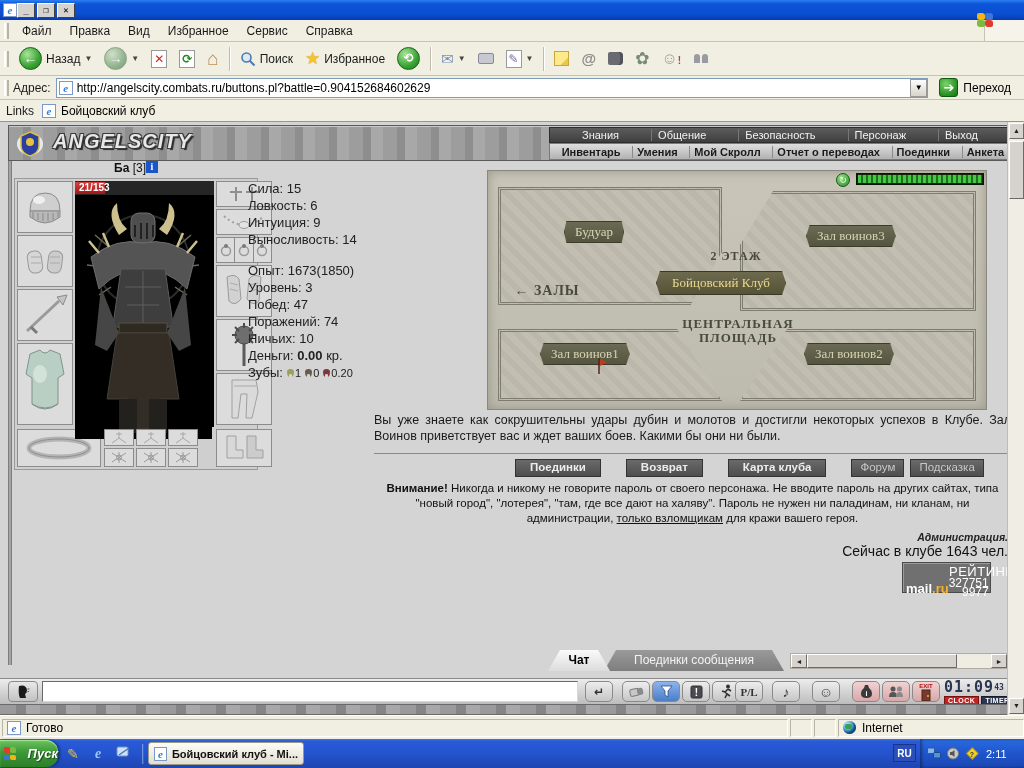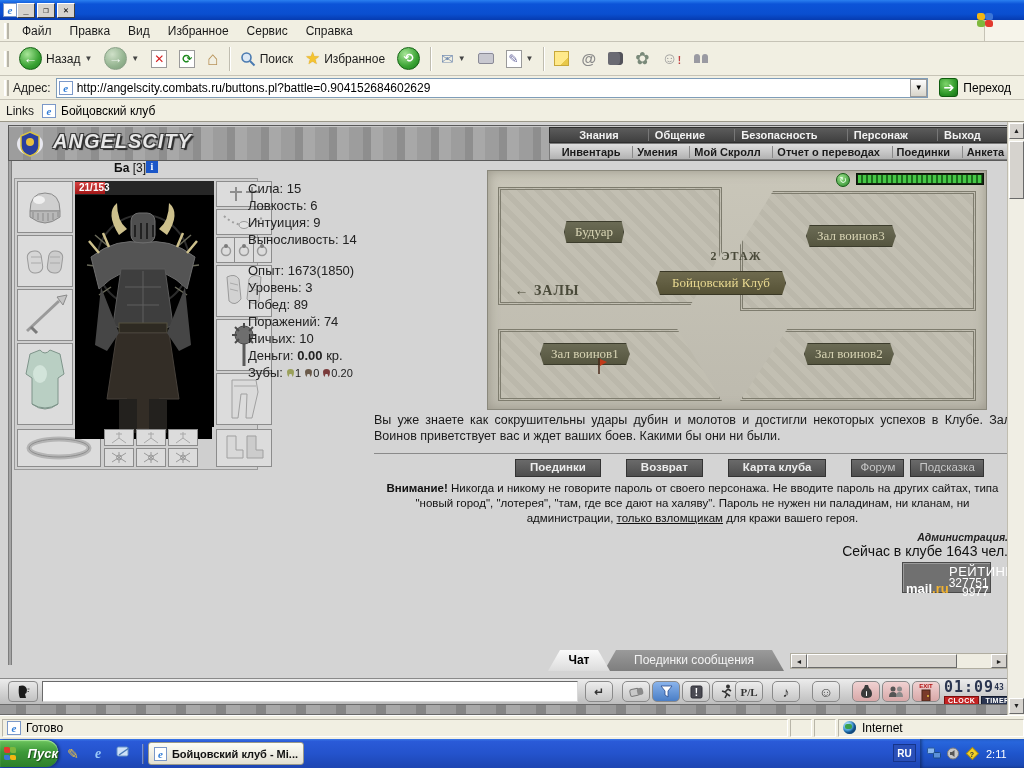--- a/index.html
+++ b/index.html
@@ -80,21 +80,21 @@
 
   
   .stoneband { position:absolute; left:8px; top:3px; width:1000px; height:36px;
     background:repeating-linear-gradient(90deg,#9d9d9d 0 14px,#8e8e8e 14px 22px,#a8a8a8 22px 34px),linear-gradient(#b0b0b0,#8a8a8a);
     border:1px solid #5a5a5a; box-shadow:inset 0 1px 0 #c8c8c8; }
   .emblem { position:absolute; left:6px; top:2px; width:30px; height:30px; }
   .logo-txt { position:absolute; left:44px; top:4px; font-size:20px; font-weight:bold; font-style:italic;
     letter-spacing:1px; color:#e8e8e8; text-shadow:-1px -1px 0 #3a3a3a,1px -1px 0 #3a3a3a,-1px 1px 0 #3a3a3a,2px 2px 1px #2a2a2a; }
   .navtop { position:absolute; left:540px; top:1px; width:462px; height:16px; background:linear-gradient(#5c5c5c,#3f3f3f);
     border:1px solid #2e2e2e; display:flex; align-items:center; justify-content:space-evenly; }
-  .navtop span { color:#f2f2f2; font-weight:bold; font-size:11px; padding:0 6px; }
+  .navtop span { color:#f2f2f2; font-weight:normal; font-size:11px; padding:0 6px; }
   .navtop span + span { border-left:1px solid #777; }
   .navsub { position:absolute; left:540px; top:17px; width:468px; height:17px;
     background:linear-gradient(#dedede,#b2b2b2); border:1px solid #7a7a7a;
     display:flex; align-items:center; justify-content:space-evenly; }
   .navsub span { color:#1a1a1a; font-weight:bold; font-size:11px; padding:0 4px; }
   .navsub span + span { border-left:1px solid #8a8a8a; }
 
   
   .charname { position:absolute; left:14px; top:39px; width:244px; text-align:center; font-size:12px; color:#111; }
   .charname b { font-weight:bold; }
@@ -573,21 +573,21 @@
     </div>
 
     <div class="stats">
       <div>Сила: 15</div>
       <div>Ловкость: 6</div>
       <div>Интуиция: 9</div>
       <div>Выносливость: 14</div>
       <div class="gap"></div>
       <div>Опыт: 1673(1850)</div>
       <div>Уровень: 3</div>
-      <div>Побед: 89</div>
+      <div>Побед: 47</div>
       <div>Поражений: 74</div>
       <div>Ничьих: 10</div>
       <div>
         <span>Деньги:</span>
         <b>0.00</b>
         <span>кр.</span>
       </div>
       <div style="font-size:11px;">
         <span style="font-size:13px;">Зубы:</span>
         <svg class="tooth" width="9" height="10" viewBox="0 0 9 10">
@@ -614,20 +614,24 @@
       <div class="banner" style="left:76px;top:50px;">Будуар</div>
       <div class="banner" style="left:318px;top:54px;">Зал воинов3</div>
       <div class="banner" style="left:52px;top:172px;">Зал воинов1</div>
       <div class="banner" style="left:316px;top:172px;">Зал воинов2</div>
       <div class="maplabel" style="left:208px;top:78px;width:80px;font-size:12px;">2 ЭТАЖ</div>
       <div class="centerban">Бойцовский Клуб</div>
       <div class="maplabel" style="left:14px;top:112px;width:90px;font-size:14px;">
         <span>←</span>
         <span>ЗАЛЫ</span>
       </div>
+      <div class="maplabel" style="left:190px;top:146px;width:120px;font-size:13px;line-height:14px;">
+        <div>ЦЕНТРАЛЬНАЯ</div>
+          <div>ПЛОЩАДЬ</div>
+      </div>
       <svg class="abs" style="left:108px;top:186px;" width="12" height="18" viewBox="0 0 12 18">
         <line x1="3" y1="1" x2="3" y2="17" stroke="#4a2a1a" stroke-width="1.5"></line>
         <path d="M4 2 L11 5 L4 9 Z" fill="#c23a1a"></path>
       </svg>
     </div>
 
     <div class="desc">Вы уже знаете как сокрушительны удары дубин и молотов и достигли некоторых успехов в Клубе. Зал Воинов приветствует вас и ждет ваших боев. Какими бы они ни были.</div>
     <div class="divider"></div>
     <div class="actions">
       <span class="abtn">Поединки</span>

